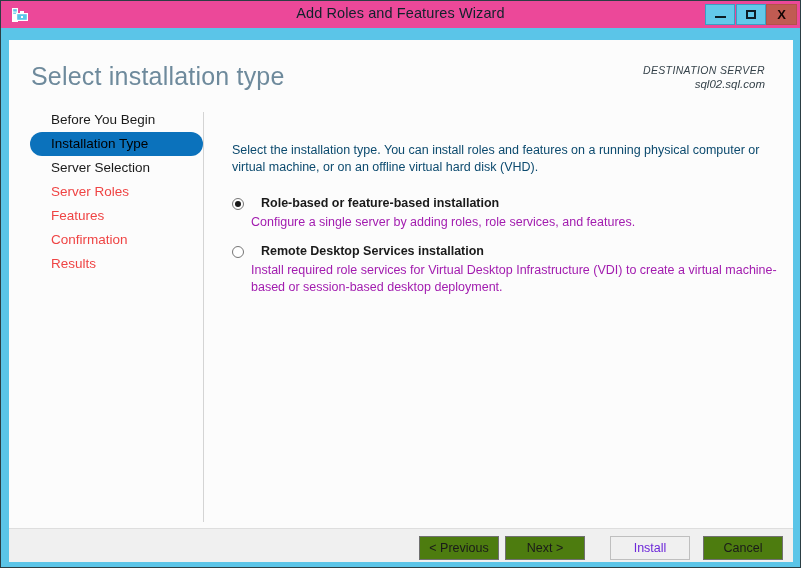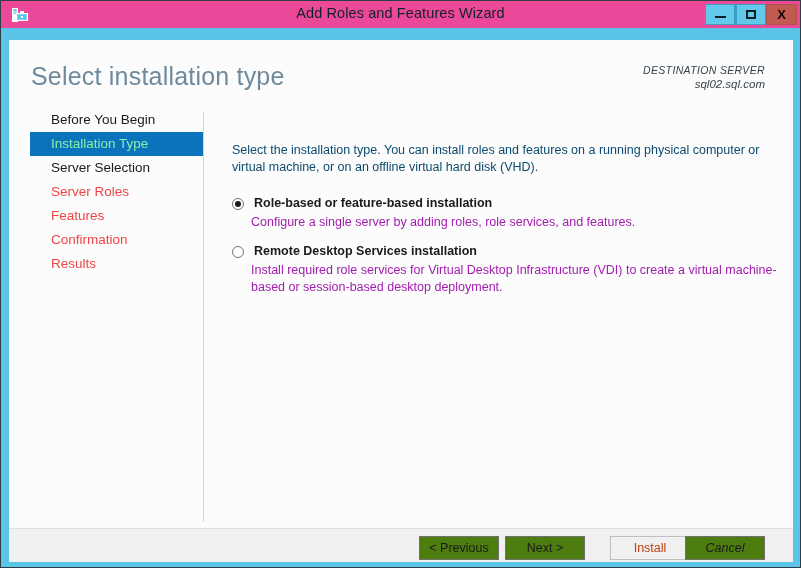--- a/index.html
+++ b/index.html
@@ -157,21 +157,22 @@
     padding-left: 21px;
     box-sizing: border-box;
     font-size: 13.5px;
     color: #1a1a1a;
     cursor: default;
     white-space: nowrap;
   }
   .nav-item.disabled { color: #ef4444; }
   .nav-item.selected {
     background: #0b72bc;
-    color: #86efac;
+    color: #000000;
+    border-radius: 12px;
   }
 
   
   #content {
     position: absolute;
     left: 195px;
     top: 68px;
     width: 589px;
     height: 420px;
   }
@@ -206,21 +207,21 @@
   .radio.checked::after {
     content: "";
     position: absolute;
     left: 2px; top: 2px;
     width: 6px; height: 6px;
     border-radius: 50%;
     background: #1a1a1a;
   }
   .option-label {
     position: absolute;
-    left: 22px;
+    left: 29px;
     top: 0;
     font-size: 12.5px;
     font-weight: bold;
     color: #1a1a1a;
     white-space: nowrap;
   }
   .option-desc {
     position: absolute;
     left: 19px;
     top: 18px;
@@ -253,26 +254,26 @@
     font-size: 12.5px;
     color: #1a1a1a;
     text-align: center;
     line-height: 22px;
     cursor: default;
     padding: 0;
   }
   .footer-btn.disabled {
     background: #f0f0f0;
     border-color: #bfbfbf;
-    color: #c2410c;
+    color: #6d28d9;
   }
   #fbtn-previous { right: 294px; }
   #fbtn-next     { right: 208px; }
   #fbtn-install  { right: 103px; }
-  #fbtn-cancel   { right: 28px; font-style: italic; }
+  #fbtn-cancel   { right: 10px; }
 </style>
 </head>
 <body>
 
 <div id="window">
 
   <div id="titlebar">
     <span id="titlebar-icon">
       <svg width="18" height="18" viewBox="0 0 18 18">
         <rect x="1" y="2" width="6" height="14" fill="#ffffff"></rect>

